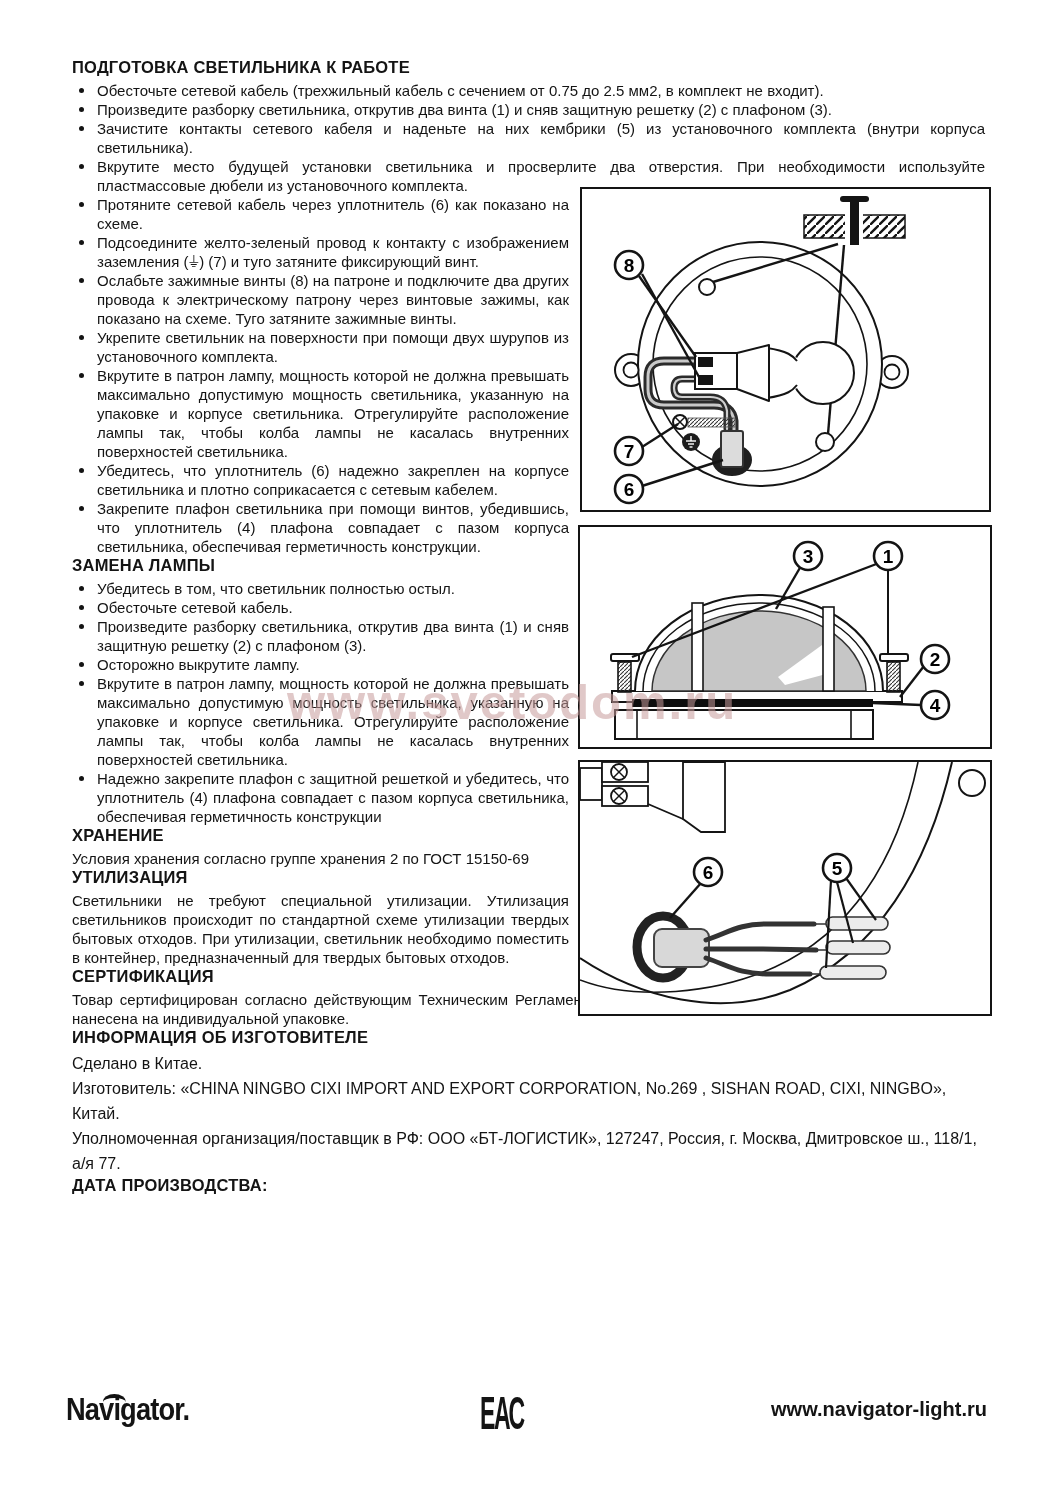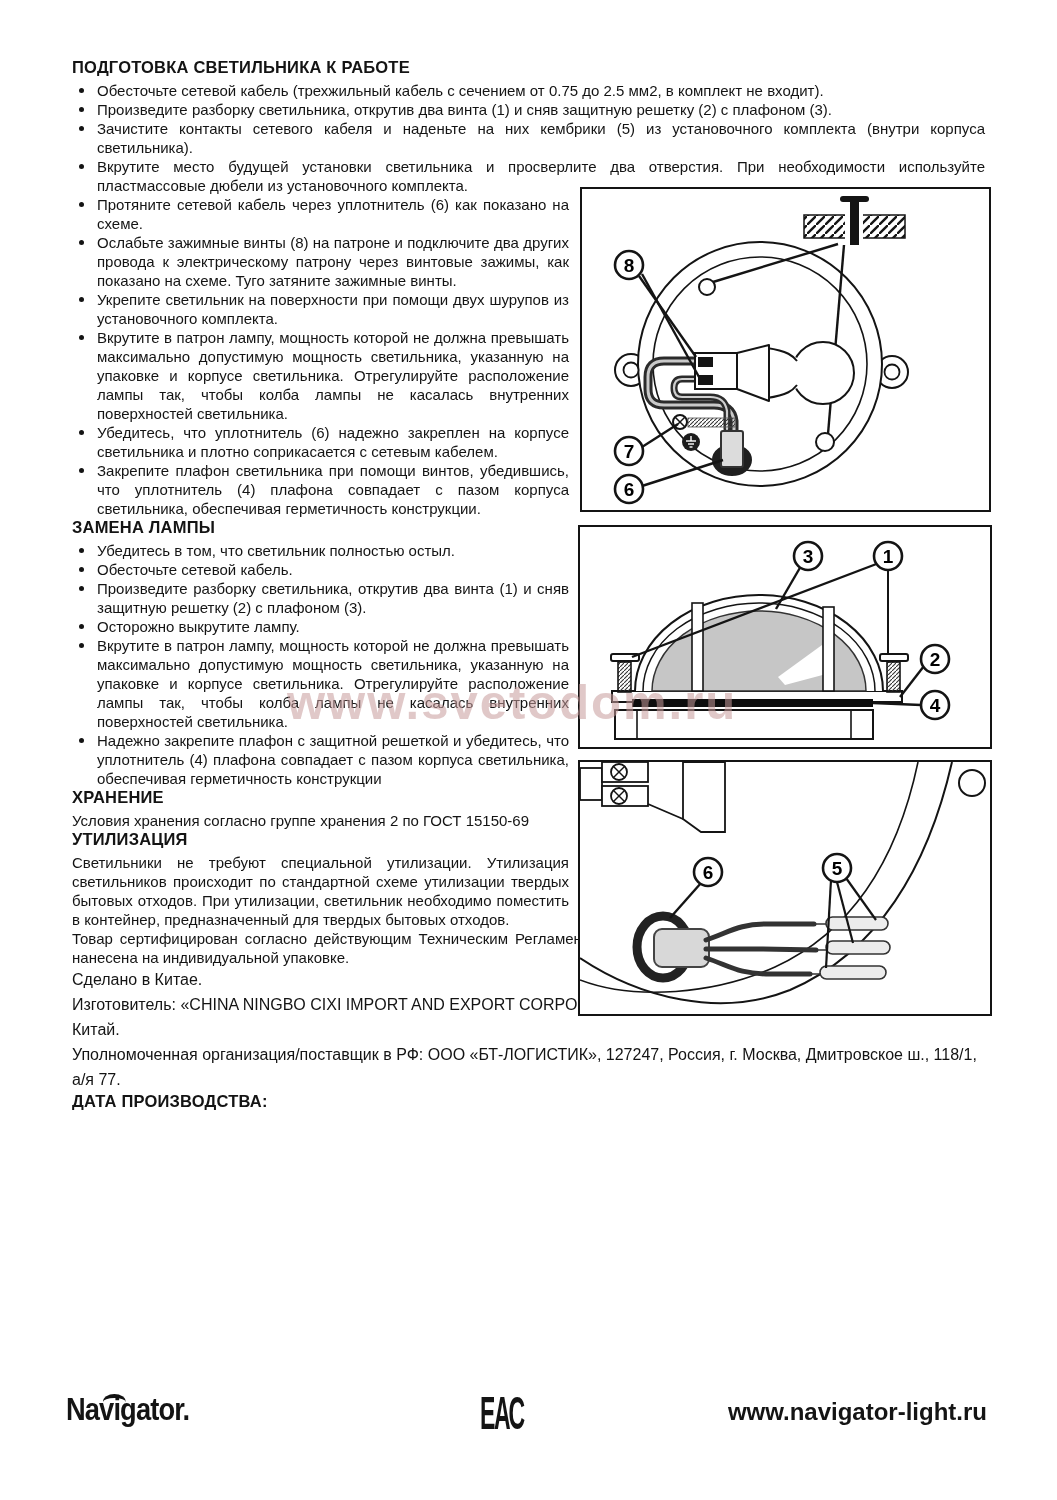--- a/index.html
+++ b/index.html
@@ -23,21 +23,21 @@
   svg{display:block;}
   .watermark{position:absolute;left:287px;top:674px;z-index:6;pointer-events:none;
              font-size:49px;font-weight:700;letter-spacing:2px;color:rgba(198,155,155,0.55);
              white-space:nowrap;}
   .footer-brand{position:absolute;left:66px;top:1392px;font-size:31px;font-weight:700;
                 letter-spacing:-1px;transform:scaleX(.88);transform-origin:left;}
   .brand-arc{position:absolute;left:42px;top:2px;width:26px;height:12px;
              border-top:4px solid #111;border-radius:50% 50% 0 0;}
   .footer-eac{position:absolute;left:480px;top:1387px;font-size:32px;font-weight:700;
               transform:scale(.72,1.45);transform-origin:left top;letter-spacing:-2px;}
-  .footer-site{position:absolute;right:70px;top:1398px;font-size:24px;font-weight:700;}
+  .footer-site{position:absolute;right:70px;top:1398px;font-size:20px;font-weight:700;}
   .callout{font:700 19px "Liberation Sans",sans-serif;}
 </style>
 </head>
 <body>
 
 <div class="page">
 
   <div class="doc">
 
     <h2 class="sec">ПОДГОТОВКА СВЕТИЛЬНИКА К РАБОТЕ</h2>
@@ -61,20 +61,24 @@
         </div>
     </div>
 
     <div class="bullets narrow">
       <div class="bullet">
           <span class="dot"></span>
           <span class="txt">Протяните сетевой кабель через уплотнитель (6) как показано на схеме.</span>
         </div>
       <div class="bullet">
           <span class="dot"></span>
+          <span class="txt">Подсоедините желто-зеленый провод к контакту с изображением заземления (⏚) (7) и туго затяните фиксирующий винт.</span>
+        </div>
+      <div class="bullet">
+          <span class="dot"></span>
           <span class="txt">Ослабьте зажимные винты (8) на патроне и подключите два других провода к электрическому патрону через винтовые зажимы, как показано на схеме. Туго затяните зажимные винты.</span>
         </div>
       <div class="bullet">
           <span class="dot"></span>
           <span class="txt">Укрепите светильник на поверхности при помощи двух шурупов из установочного комплекта.</span>
         </div>
       <div class="bullet">
           <span class="dot"></span>
           <span class="txt">Вкрутите в патрон лампу, мощность которой не должна превышать максимально допустимую мощность светильника, указанную на упаковке и корпусе светильника. Отрегулируйте расположение лампы так, чтобы колба лампы не касалась внутренних поверхностей светильника.</span>
         </div>
@@ -115,22 +119,24 @@
           <span class="txt">Надежно закрепите плафон с защитной решеткой и убедитесь, что уплотнитель (4) плафона совпадает с пазом корпуса светильника, обеспечивая герметичность конструкции</span>
         </div>
     </div>
 
     <h2 class="sec mt2">ХРАНЕНИЕ</h2>
     <div class="plain">Условия хранения согласно группе хранения 2 по ГОСТ 15150-69</div>
 
     <h2 class="sec mt3">УТИЛИЗАЦИЯ</h2>
     <div class="plain just narrow">Светильники не требуют специальной утилизации. Утилизация светильников происходит по стандартной схеме утилизации твердых бытовых отходов. При утилизации, светильник необходимо поместить в контейнер, предназначенный для твердых бытовых отходов.</div>
 
+    <h2 class="sec mt4">СЕРТИФИКАЦИЯ</h2>
     <div class="plain just">Товар сертифицирован согласно действующим Техническим Регламентам  Таможенного Союза. Информация о сертификации нанесена на индивидуальной упаковке.</div>
 
+    <h2 class="sec mt3">ИНФОРМАЦИЯ ОБ ИЗГОТОВИТЕЛЕ</h2>
     <div class="mline">Сделано в Китае.</div>
     <div class="mline">Изготовитель: «CHINA NINGBO CIXI IMPORT AND EXPORT CORPORATION, No.269 , SISHAN ROAD, CIXI, NINGBO», Китай.</div>
     <div class="mline">Уполномоченная организация/поставщик в РФ: ООО «БТ-ЛОГИСТИК», 127247, Россия, г. Москва, Дмитровское ш., 118/1, а/я 77.</div>
 
     <h2 class="sec mt1">ДАТА ПРОИЗВОДСТВА:</h2>
   </div>
 
   <div class="dbox" id="box1">
     <svg width="403" height="317" viewBox="0 0 403 317">
       <defs>

